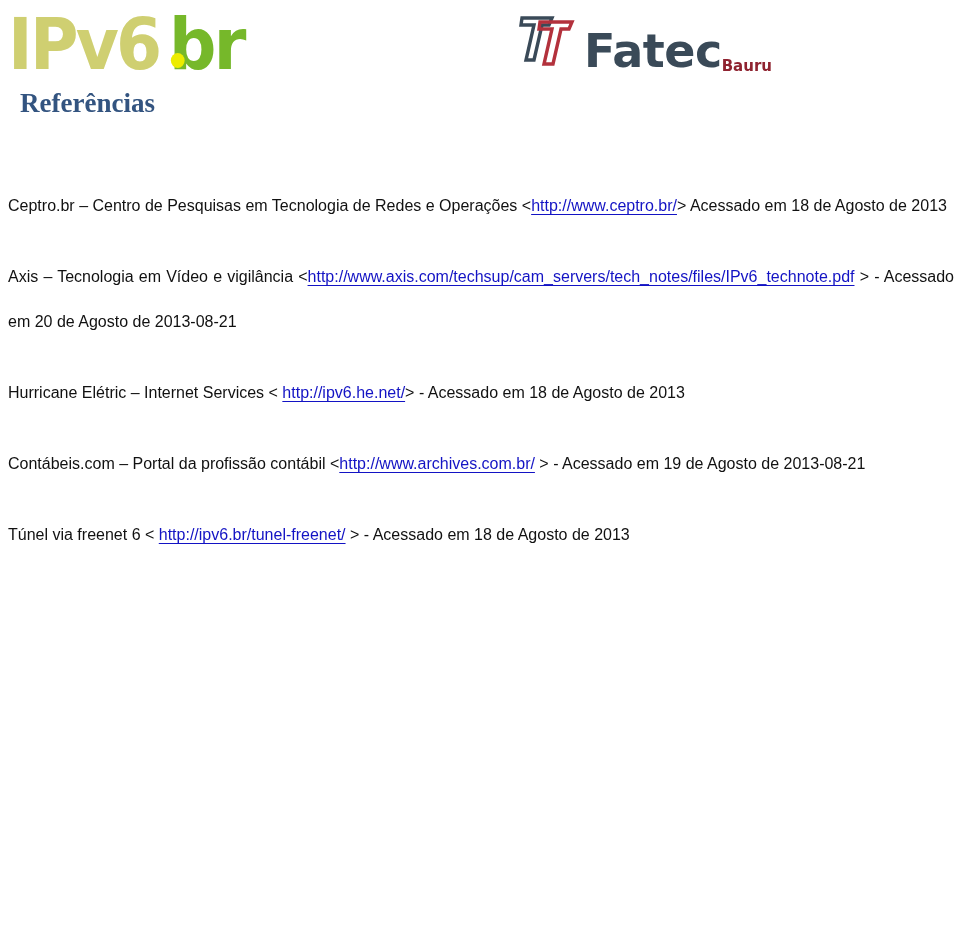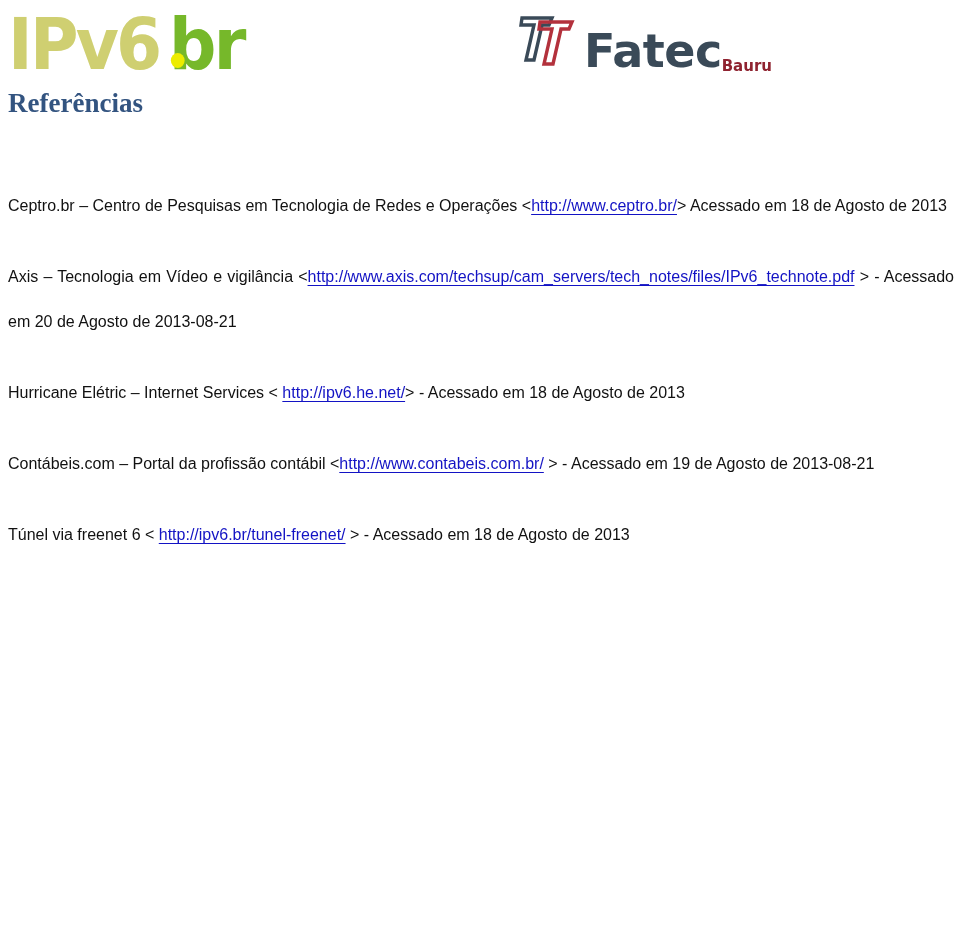--- a/index.html
+++ b/index.html
@@ -97,21 +97,21 @@
     font-size: 15px;
     color: #8f2330;
     margin-top: 2px;
     margin-right: 2px;
     letter-spacing: 0px;
   }
 
   
   .page-title {
     position: absolute;
-    left: 8px;
+    left: 20px;
     top: 88px;
     font-family: "Liberation Serif", serif;
     font-weight: bold;
     font-size: 27px;
     color: #335480;
     letter-spacing: 0px;
   }
 
   
   .doc-body {
@@ -160,15 +160,15 @@
   </div>
 
 </div>
 
 <div class="page-title">Referências</div>
 
 <div class="doc-body">
     <p class="ref-par"><span>Ceptro.br – Centro de Pesquisas em Tecnologia de Redes e Operações &lt;</span><span class="u">http://www.ceptro.br/</span><span>&gt; Acessado em 18 de Agosto de 2013</span></p>
     <p class="ref-par"><span>Axis – Tecnologia em Vídeo e vigilância &lt;</span><span class="u">http://www.axis.com/techsup/cam_servers/tech_notes/files/IPv6_technote.pdf</span><span> &gt; - Acessado em 20 de Agosto de 2013-08-21</span></p>
     <p class="ref-par"><span>Hurricane Elétric – Internet Services &lt; </span><span class="u">http://ipv6.he.net/</span><span>&gt; - Acessado em 18 de Agosto de 2013</span></p>
-    <p class="ref-par"><span>Contábeis.com – Portal da profissão contábil &lt;</span><span class="u">http://www.contabeis.com.br/</span><span> &gt; - Acessado em 19 de Agosto de 2013-08-21</span></p>
+    <p class="ref-par"><span>Contábeis.com – Portal da profissão contábil &lt;</span><span class="u">http://www.archives.com.br/</span><span> &gt; - Acessado em 19 de Agosto de 2013-08-21</span></p>
     <p class="ref-par"><span>Túnel via freenet 6 &lt; </span><span class="u">http://ipv6.br/tunel-freenet/</span><span> &gt; - Acessado em 18 de Agosto de 2013</span></p>
   </div>
 
 </body></html>

